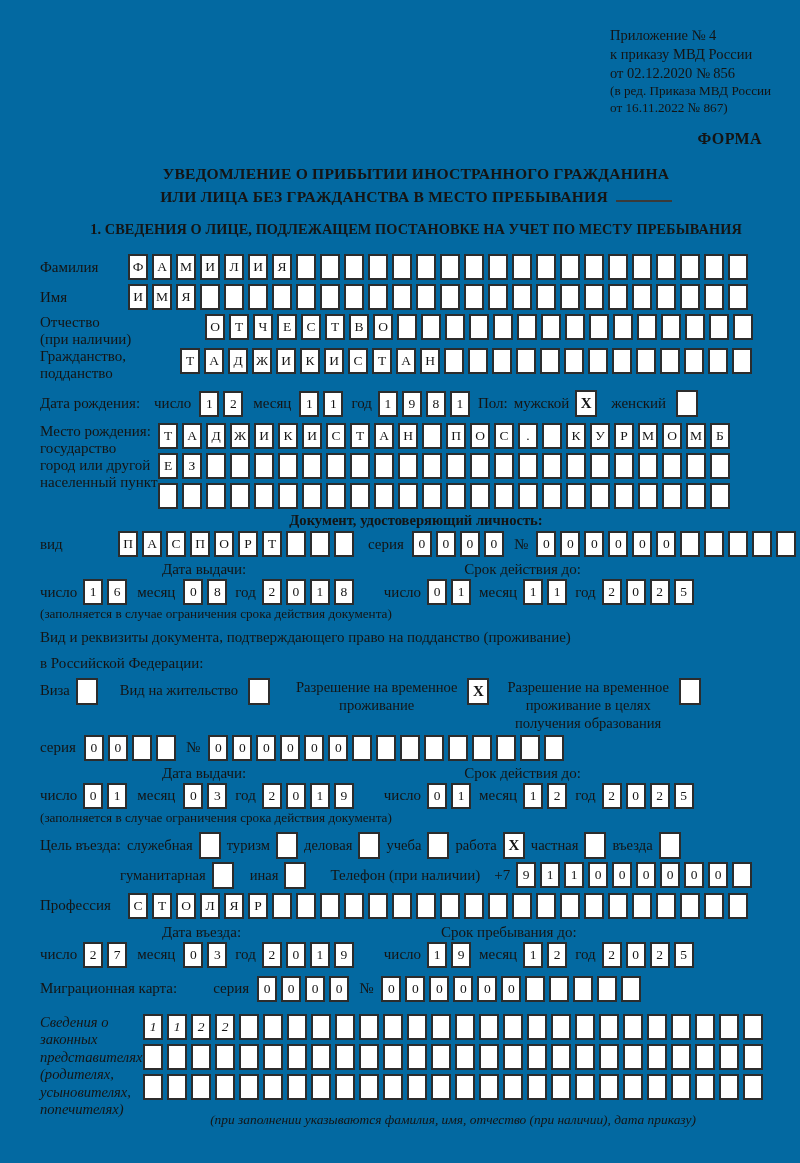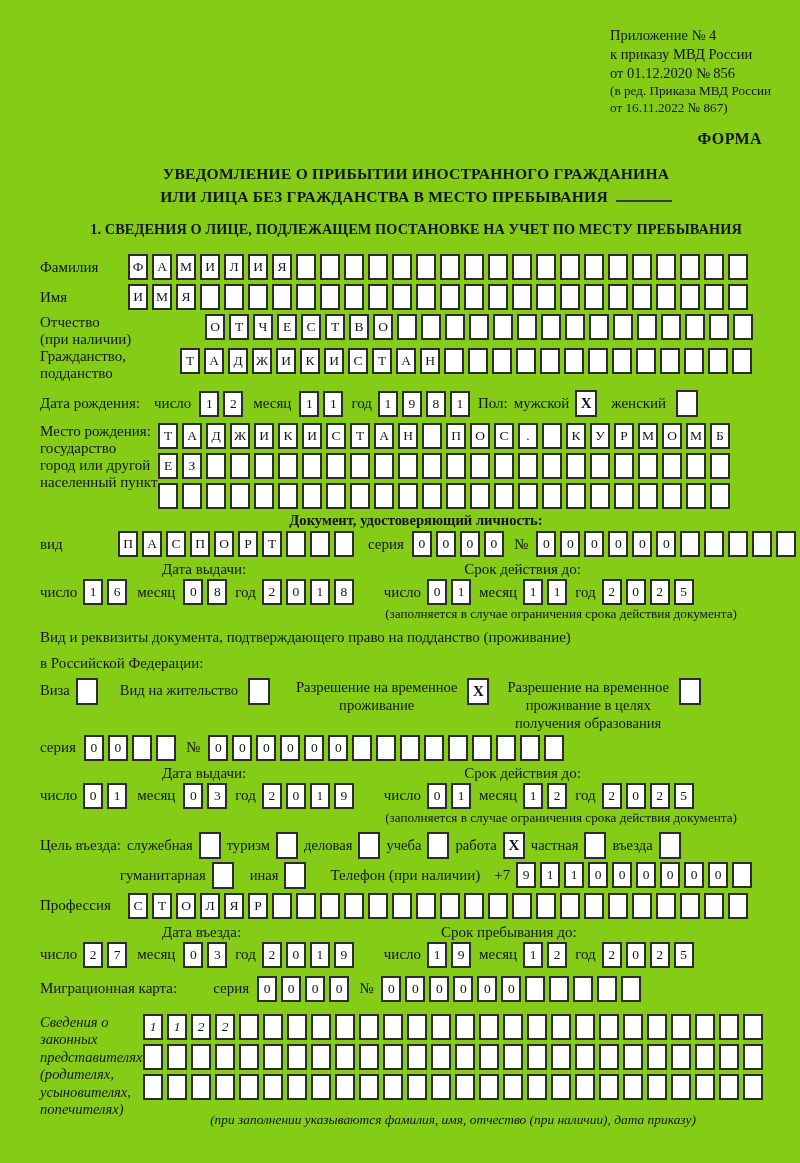--- a/index.html
+++ b/index.html
@@ -1,17 +1,17 @@
 <!DOCTYPE html>
 <html><head>
 <meta charset="utf-8">
 <style>
   * { margin:0; padding:0; box-sizing:border-box; }
   body { background:#e9e9e9; font-family:"Liberation Serif","DejaVu Serif",serif; color:#141414; }
-  .page { width:800px; height:1163px; background:#84cc16; padding:26px 8px 0 40px; overflow:hidden; position:relative; }
+  .page { width:800px; height:1163px; background:#0369a1; padding:26px 8px 0 40px; overflow:hidden; position:relative; }
 
   .hdr { margin-left:570px; font-size:14.5px; line-height:1.32; }
   .hdr-sub { font-size:13.2px; line-height:1.28; }
   .forma { text-align:right; padding-right:30px; font-weight:bold; font-size:16px; margin-top:13px; letter-spacing:.4px; }
 
   .title { margin-top:15px; text-align:center; font-weight:bold; font-size:15.6px; line-height:1.45; letter-spacing:.2px; }
   .t-underline { display:inline-block; width:56px; border-bottom:2.5px solid #3a3a3a; margin-left:8px; height:14px; }
   .sec { margin-top:13px; text-align:center; font-weight:bold; font-size:14.3px; letter-spacing:.1px; }
 
   .frow { display:flex; align-items:center; margin-top:4px; font-size:15px; }
@@ -27,36 +27,36 @@
   .col { display:flex; flex-direction:column; gap:4px; }
 
   .doc-hdr { margin-top:3px; text-align:center; font-weight:bold; font-size:14.6px; }
   .dlab { display:flex; margin-top:4px; font-size:15px; }
   .dl-a { margin-left:122px; }
   .dl-b { margin-left:218px; }
   .dl-b2 { margin-left:200px; }
   .g6{margin-left:6px;} .g8{margin-left:8px;} .g10{margin-left:10px;} .g14{margin-left:14px;}
   .g18{margin-left:18px;} .g22{margin-left:22px;} .g26{margin-left:26px;} .g30{margin-left:30px;} .g36{margin-left:36px;}
   .mr6{margin-right:6px;} .mr8{margin-right:8px;} .mr10{margin-right:10px;}
-  .cap-r { margin-top:1px; font-size:13.2px; text-align:right; padding-right:55px; }
+  .cap-r { margin-top:1px; font-size:13.2px; text-align:left; padding-right:55px; }
   .plain { margin-top:5px; font-size:15px; line-height:1.35; }
   .ctr { text-align:center; line-height:1.25; }
   .sm { font-size:14.6px; }
   .goal { gap:6px; font-size:14.6px; }
   .rep-note { margin-top:8px; font-size:13.4px; text-align:center; }
 </style>
 </head>
 <body>
 
 <div class="page">
 
   <div class="hdr">
     <div>Приложение № 4</div>
     <div>к приказу МВД России</div>
-    <div>от 01.12.2020 № 856</div>
+    <div>от 02.12.2020 № 856</div>
     <div class="hdr-sub">(в ред. Приказа МВД России</div>
     <div class="hdr-sub">от 16.11.2022 № 867)</div>
   </div>
 
   <div class="forma">ФОРМА</div>
 
   <div class="title">
     <div>УВЕДОМЛЕНИЕ О ПРИБЫТИИ ИНОСТРАННОГО ГРАЖДАНИНА</div>
     <div><span>ИЛИ ЛИЦА БЕЗ ГРАЖДАНСТВА В МЕСТО ПРЕБЫВАНИЯ</span><span class="t-underline"></span></div>
   </div>

